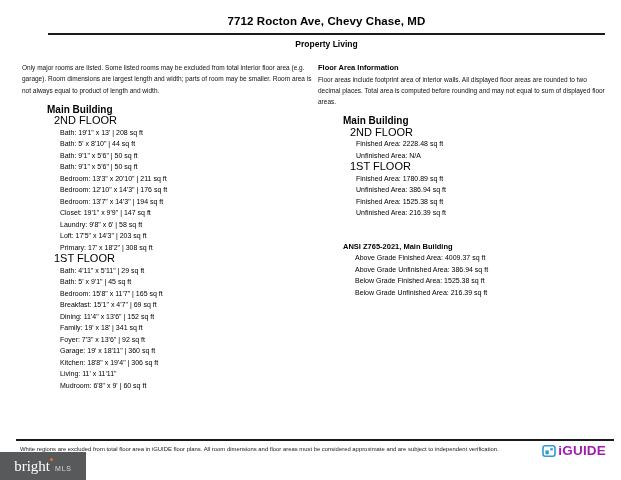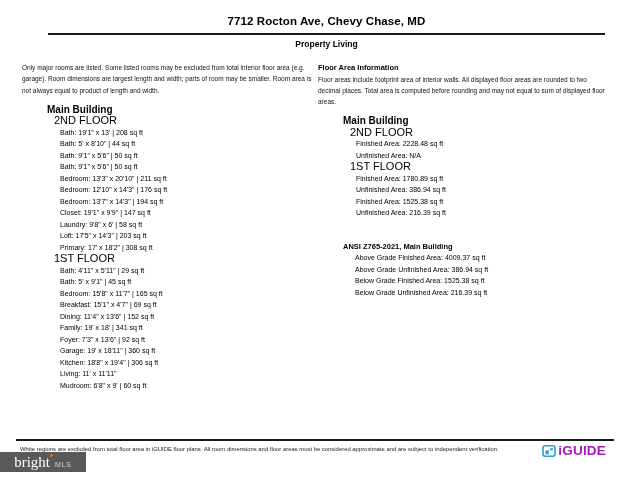--- a/index.html
+++ b/index.html
@@ -47,21 +47,21 @@
   }
   .iguide-logo {
     position:absolute; right:15px; top:443px;
     display:flex; align-items:center; gap:2px;
   }
   .iguide-wordmark {
     color:#a21caf; font-size:13.5px; font-weight:bold; letter-spacing:0.2px;
     font-family:"Liberation Sans", sans-serif;
   }
   .brightmls-logo {
-    position:absolute; left:0; top:452px; width:86px; height:20px;
+    position:absolute; left:0; top:452px; width:86px; height:28px;
     background:#58595B; display:flex; align-items:center; justify-content:center;
   }
   .bright-word {
     position:relative;
     font-family:"Liberation Serif", serif;
     color:#ffffff; font-size:15px; line-height:15px;
   }
   .spark-dot {
     position:absolute; top:-1px; right:-3px;
     width:3.2px; height:3.2px; border-radius:50%;

